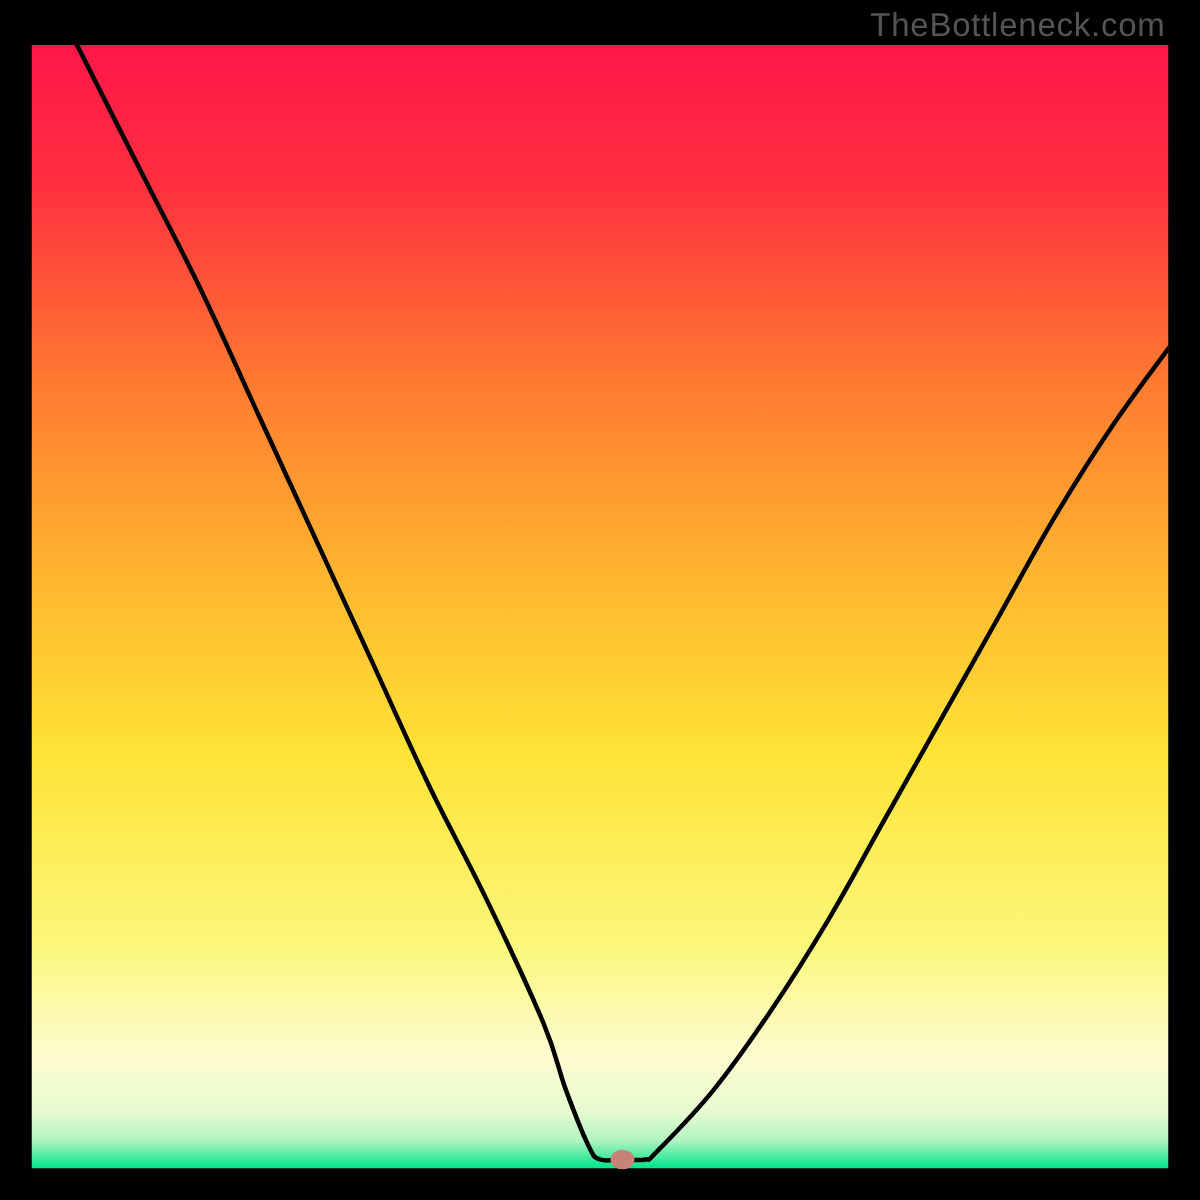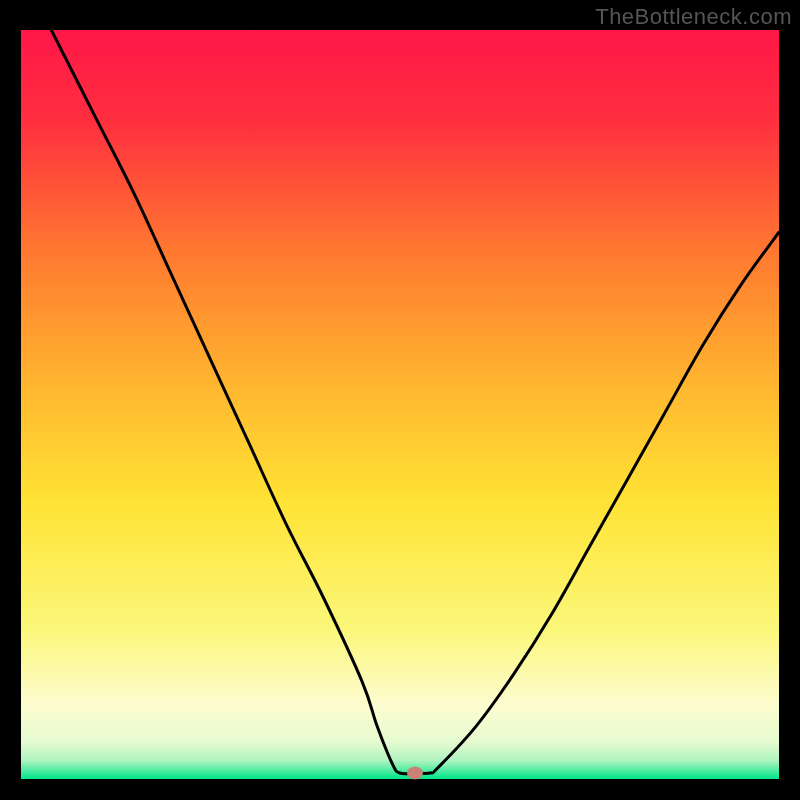--- a/index.html
+++ b/index.html
@@ -13,21 +13,21 @@
   }
   .frame {
     position: relative;
     width: 800px;
     height: 800px;
     background: #000;
   }
   .watermark {
     position: absolute;
     top: 4px;
-    right: 8px;
+    right: 23px;
     color: #555;
     font-size: 22px;
     font-weight: 500;
     letter-spacing: 0.5px;
     user-select: none;
     text-align: right;
   }
   .plot-area {
     position: absolute;
     left: 21px;

